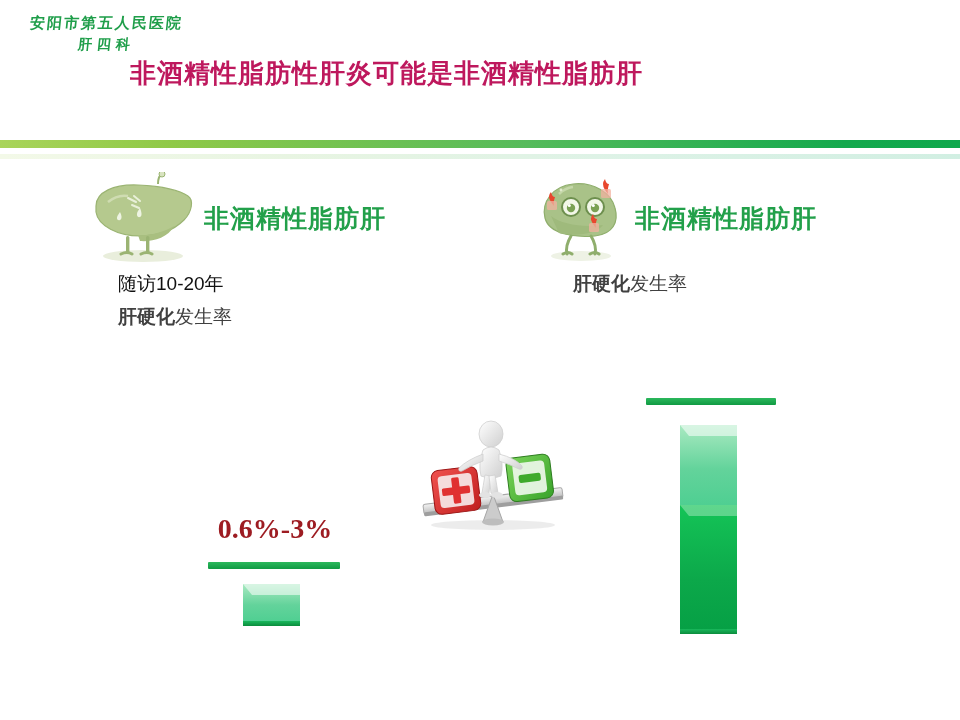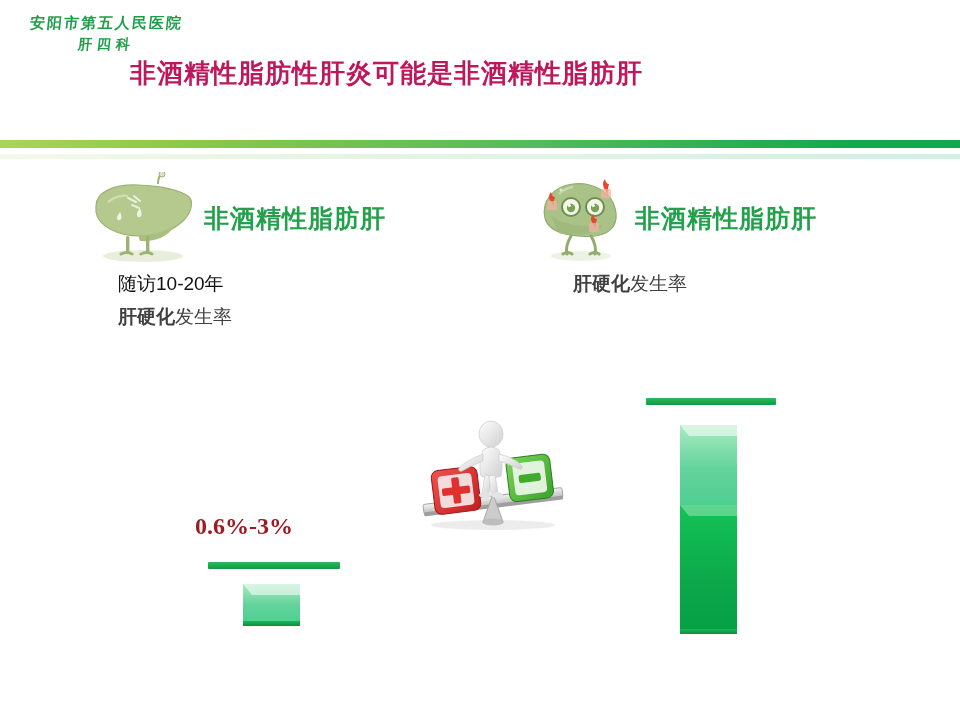--- a/index.html
+++ b/index.html
@@ -70,21 +70,22 @@
   .sub-line2 span.normal{font-weight:normal;}
 
   
   .mascot{position:relative;flex:0 0 auto;}
   .mascot-fatty{width:110px;height:92px;}
   .mascot-nash{width:92px;height:88px;}
 
   
   .value-serif{
     position:absolute;font-family:"Liberation Serif","DejaVu Serif",serif;
-    font-weight:bold;color:#9d1c22;font-size:24px;letter-spacing:0px;
+    font-weight:bold;color:#9d1c22;font-size:28px;letter-spacing:0px;
+    text-align:center;
   }
   .value-sans{
     position:absolute;font-family:"Liberation Sans","DejaVu Sans",sans-serif;
     font-weight:bold;color:#9d1c22;font-size:28px;letter-spacing:0px;
     text-align:center;
   }
   .rule{
     position:absolute;height:7px;
     background:linear-gradient(to bottom,#2cb85c,#109a43);
     border-radius:1px;

